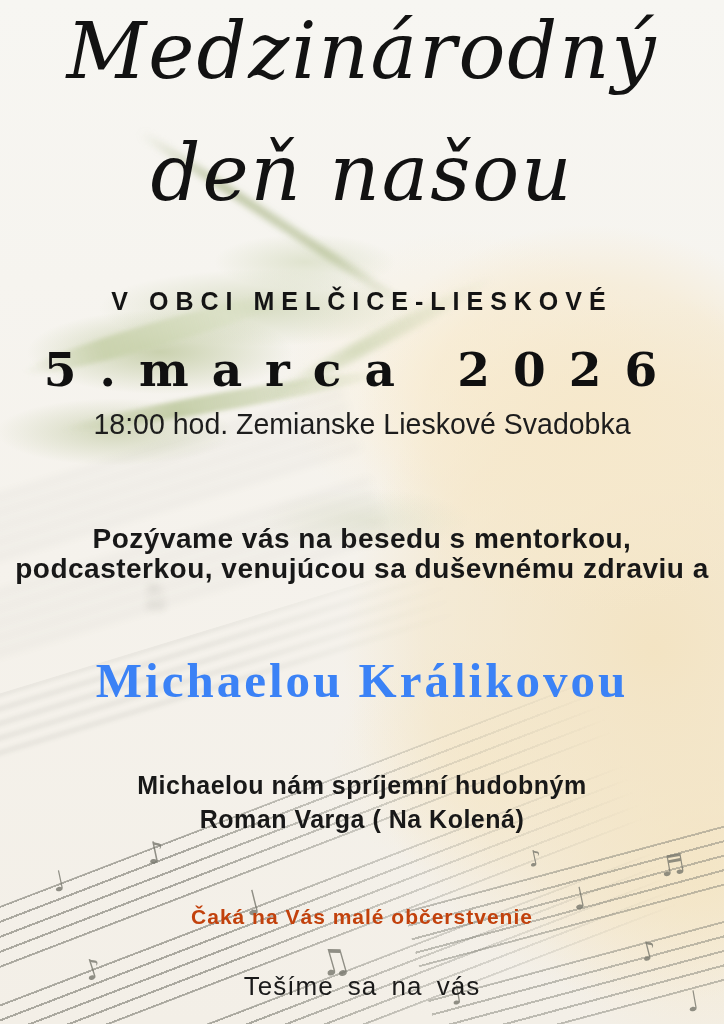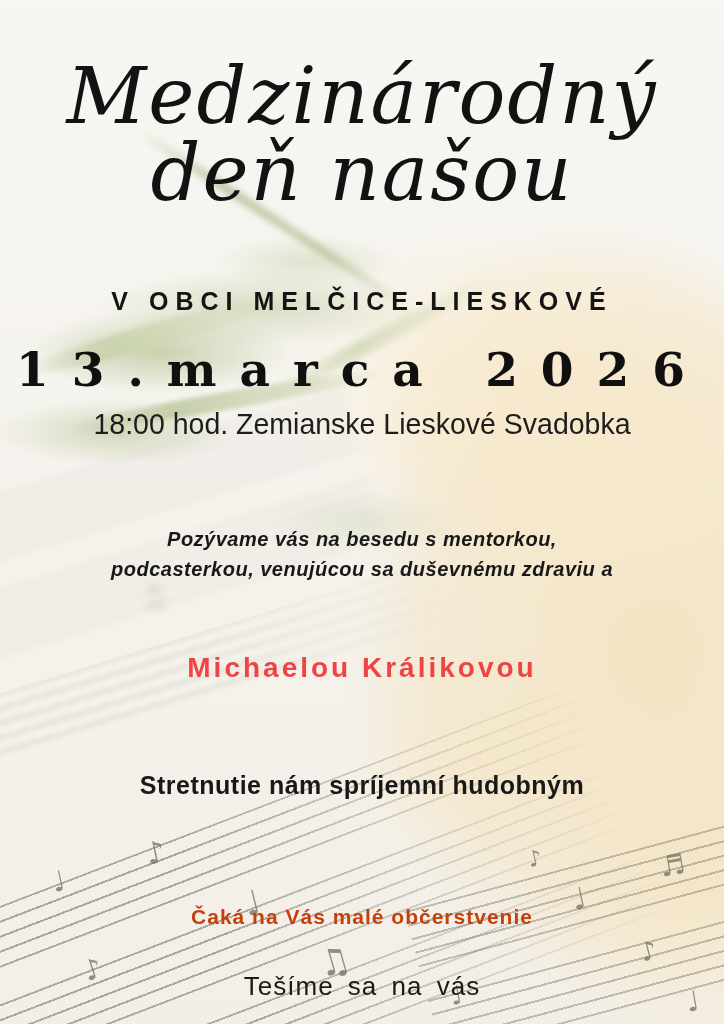--- a/index.html
+++ b/index.html
@@ -57,28 +57,28 @@
   .n7{left:572px;top:884px;font-size:30px;transform:rotate(-12deg);}
   .n8{left:660px;top:852px;font-size:28px;transform:rotate(-10deg);}
   .n9{left:640px;top:938px;font-size:26px;transform:rotate(-14deg);}
   .n10{left:686px;top:988px;font-size:28px;transform:rotate(-10deg);}
   .n11{left:528px;top:848px;font-size:22px;transform:rotate(-12deg);}
   .n12{left:140px;top:582px;font-size:30px;transform:rotate(-15deg);filter:blur(4px);opacity:0.45;}
   
   .txt{position:absolute;left:0;width:100%;text-align:center;margin:0;}
   .title{font-family:"DejaVu Serif",serif;font-style:italic;font-weight:400;
     font-size:78px;letter-spacing:2px;color:#121212;}
-  .title.l1{top:6px;margin-top:45px;}
+  .title.l1{top:6px;}
   .title.l2{top:128px;}
   .loc{top:287px;font-weight:700;font-size:25px;letter-spacing:7px;color:#141414;text-align:center;}
   .date{top:342px;font-family:"DejaVu Serif",serif;font-weight:700;font-size:47px;
     letter-spacing:23px;color:#101010;}
   .time{top:407px;font-weight:400;font-size:30px;color:#1d1d1d;transform:scaleX(0.95);}
-  .intro{top:524px;font-weight:700;font-size:20px;line-height:30px;letter-spacing:0.5px;color:#181818;font-style:italic;}
-  .guest{top:652px;font-weight:700;font-size:28px;letter-spacing:3px;color:#ef4444;}
+  .intro{top:524px;font-weight:700;font-size:28px;line-height:30px;letter-spacing:0.5px;color:#181818;}
+  .guest{top:652px;font-weight:700;font-size:49px;letter-spacing:3px;color:#3b82f6;font-family:Liberation Serif, serif;}
   .music{top:768px;font-weight:700;font-size:25px;line-height:34px;letter-spacing:0.5px;color:#181818;}
   .refresh{top:905px;font-weight:700;font-size:21px;letter-spacing:1px;color:#c2410c;}
   .closing{top:971px;font-weight:400;font-size:26px;letter-spacing:1px;word-spacing:6px;color:#1a1a1a;}
 </style>
 </head>
 <body>
 
 <div class="poster">
 
   <div class="bg-base"></div>
@@ -114,30 +114,31 @@
   <span class="note n8">♬</span>
   <span class="note n9">♪</span>
   <span class="note n10">♩</span>
   <span class="note n11">♪</span>
   <span class="note n12">♫</span>
 
   <h1 class="txt title l1">Medzinárodný</h1>
   <h1 class="txt title l2">deň našou</h1>
 
   <div class="txt loc">V OBCI MELČICE-LIESKOVÉ</div>
-  <div class="txt date">13.marca 2026</div>
+  <div class="txt date">5.marca 2026</div>
   <div class="txt time">18:00 hod. Zemianske Lieskové Svadobka</div>
 
   <div class="txt intro">
     <div>Pozývame vás na besedu s mentorkou,</div>
     <div>podcasterkou, venujúcou sa duševnému zdraviu a</div>
   </div>
 
   <div class="txt guest">Michaelou Králikovou</div>
 
   <div class="txt music">
-    <div>Stretnutie nám spríjemní hudobným</div>
+    <div>Michaelou nám spríjemní hudobným</div>
+    <div>Roman Varga ( Na Kolená)</div>
   </div>
 
   <div class="txt refresh">Čaká na Vás malé občerstvenie</div>
   <div class="txt closing">Tešíme sa na vás</div>
 
 </div>
 
 </body></html>

